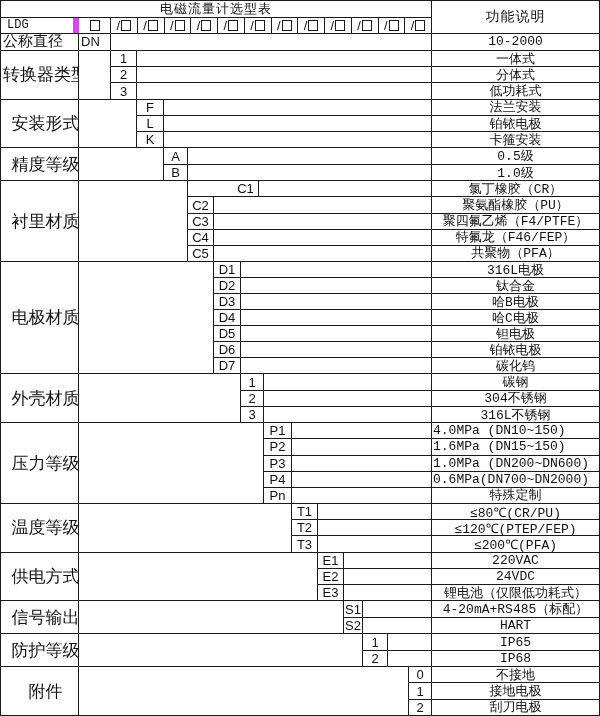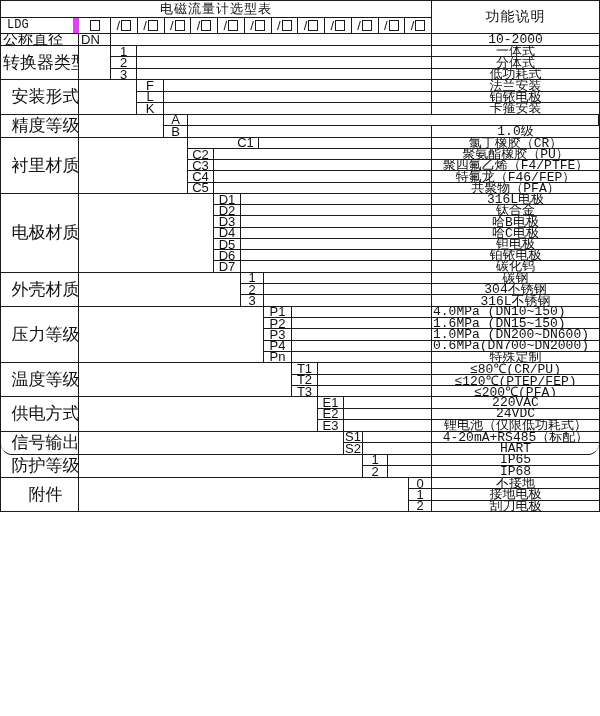--- a/index.html
+++ b/index.html
@@ -1,18 +1,18 @@
 <!DOCTYPE html>
 <html><head>
 <meta charset="utf-8">
 <style>
   html,body{margin:0;padding:0;background:#fff;}
   *{box-sizing:border-box;}
   #table{
-    width:600px;height:512px;
+    width:600px;height:716px;
     border:1px solid #1a1a1a;
     display:flex;flex-direction:column;
     font-family:"Liberation Sans", sans-serif;
     color:#111;background:#fff;
   }
   
   .header{height:33px;flex:0 0 33px;display:flex;border-bottom:1px solid #1a1a1a;}
   .header-left{width:431px;border-right:1px solid #1a1a1a;display:flex;flex-direction:column;}
   .title-row{height:17px;border-bottom:1px solid #1a1a1a;text-align:center;
              font-size:13px;line-height:16px;letter-spacing:1px;}
@@ -166,20 +166,21 @@
           </div>
         </div>
       </div>
       <div class="section" style="flex-grow: 2; flex-basis: 0px;">
         <div class="label-cell">精度等级</div>
         <div class="lfill" style="width: 85px; flex: 0 0 85px;"></div>
         <div class="rows">
           <div class="srow">
             <div class="code-cell" style="width: 24px; flex: 0 0 24px;">A</div>
             <div class="rfill"></div>
+            <div class="desc-cell">0.5级</div>
           </div>
           <div class="srow">
             <div class="code-cell" style="width: 24px; flex: 0 0 24px;">B</div>
             <div class="rfill"></div>
             <div class="desc-cell">1.0级</div>
           </div>
         </div>
       </div>
       <div class="section" style="flex-grow: 5; flex-basis: 0px;">
         <div class="label-cell">衬里材质</div>
@@ -340,21 +341,21 @@
             <div class="rfill"></div>
             <div class="desc-cell">24VDC</div>
           </div>
           <div class="srow">
             <div class="code-cell" style="width: 26px; flex: 0 0 26px;">E3</div>
             <div class="rfill"></div>
             <div class="desc-cell">锂电池（仅限低功耗式）</div>
           </div>
         </div>
       </div>
-      <div class="section" style="flex-grow: 2; flex-basis: 0px; border-radius: 12px;">
+      <div class="section" style="flex-grow: 2; flex-basis: 0px;">
         <div class="label-cell">信号输出</div>
         <div class="lfill" style="width: 265px; flex: 0 0 265px;"></div>
         <div class="rows">
           <div class="srow">
             <div class="code-cell" style="width: 19px; flex: 0 0 19px;">S1</div>
             <div class="rfill"></div>
             <div class="desc-cell">4-20mA+RS485（标配）</div>
           </div>
           <div class="srow">
             <div class="code-cell" style="width: 19px; flex: 0 0 19px;">S2</div>

